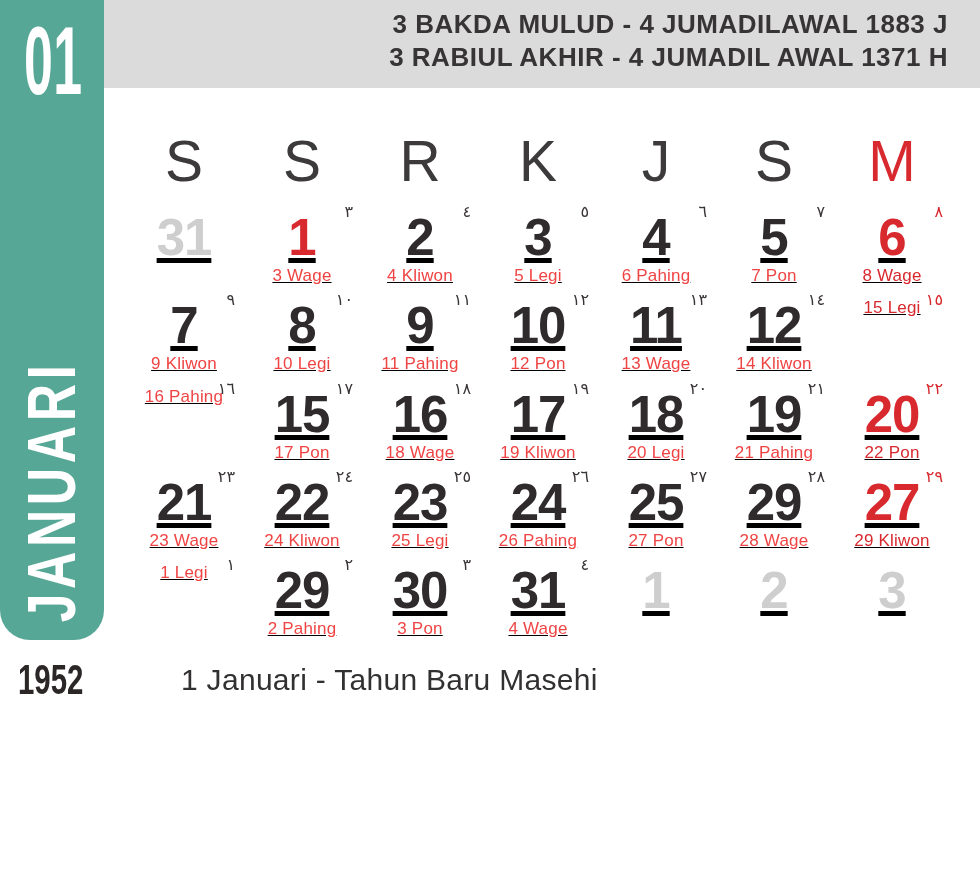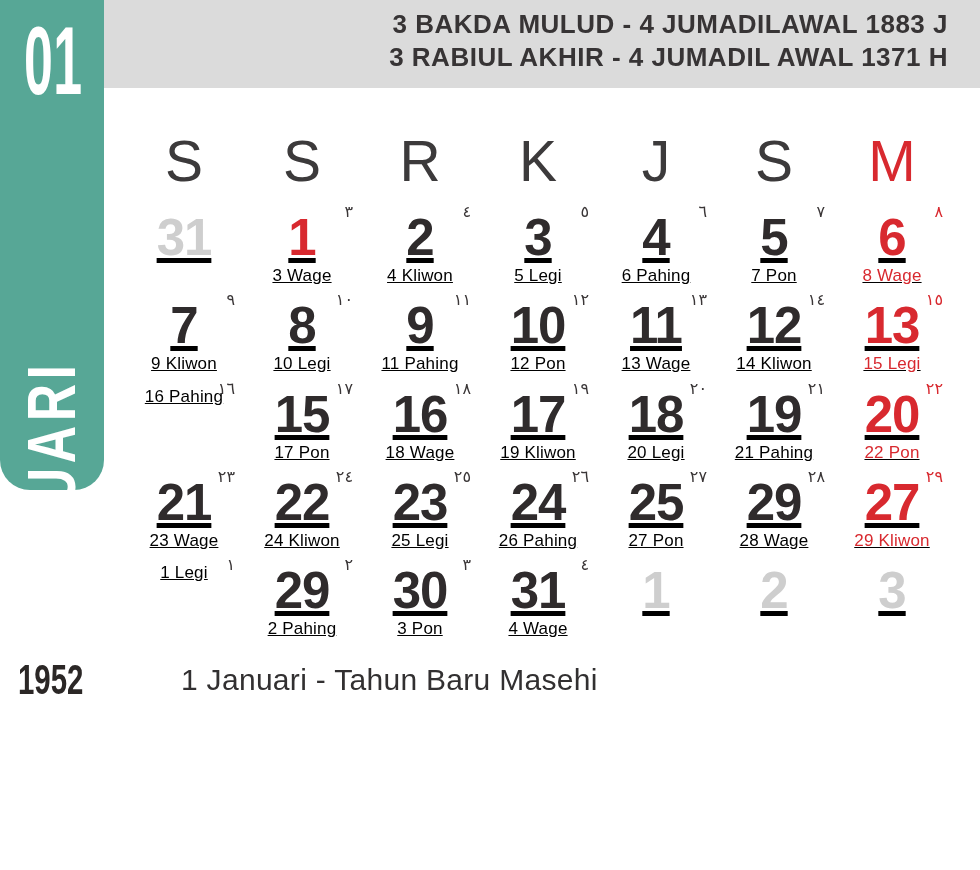--- a/index.html
+++ b/index.html
@@ -7,21 +7,21 @@
     position:relative;
     width:980px;height:870px;
     background:#fff;
     overflow:hidden;
     font-family:"Liberation Sans",sans-serif;
     -webkit-font-smoothing:antialiased;
   }
   
   .month-bar{
     position:absolute;left:0;top:0;
-    width:104px;height:490px;
+    width:104px;height:640px;
     background:var(--green,#57a796);
     border-radius:0 0 30px 30px;
   }
   .month-number{
     position:absolute;left:0;top:12px;width:104px;
     height:98px;line-height:98px;
     text-align:center;
     color:#fff;font-size:96px;font-weight:700;
     transform:scaleX(0.54);transform-origin:center;
     letter-spacing:1px;
@@ -64,21 +64,21 @@
   }
   .cell{position:relative;text-align:center;padding-top:7px;box-sizing:border-box;}
   .num{
     display:block;
     font-size:51px;line-height:56px;font-weight:700;
     color:var(--dark,#2f2b2c);letter-spacing:-1px;
   }
   .sub{
     display:block;
     font-size:17px;line-height:17px;font-weight:500;
-    color:#000000;letter-spacing:0.2px;margin-top:1px;
+    color:#ef4444;letter-spacing:0.2px;margin-top:1px;
     white-space:nowrap;
   }
   .arabic{
     position:absolute;top:0;right:8px;
     font-family:"DejaVu Sans",sans-serif;
     font-size:16px;line-height:18px;
     color:#3a3637;
   }
   .cell.sunday .num,.cell.sunday .sub,.cell.sunday .arabic{color:var(--red,#d8292f);}
   .cell.holiday .num{color:var(--red,#d8292f);}
@@ -181,21 +181,20 @@
         <span class="num">11</span>
         <span class="sub">13 Wage</span>
       </div>
       <div class="cell normal">
         <span class="arabic">١٤</span>
         <span class="num">12</span>
         <span class="sub">14 Kliwon</span>
       </div>
       <div class="cell sunday">
         <span class="arabic">١٥</span>
-        <span class="num">13</span>
         <span class="sub">15 Legi</span>
       </div>
       <div class="cell normal">
         <span class="arabic">١٦</span>
         <span class="sub">16 Pahing</span>
       </div>
       <div class="cell normal">
         <span class="arabic">١٧</span>
         <span class="num">15</span>
         <span class="sub">17 Pon</span>

